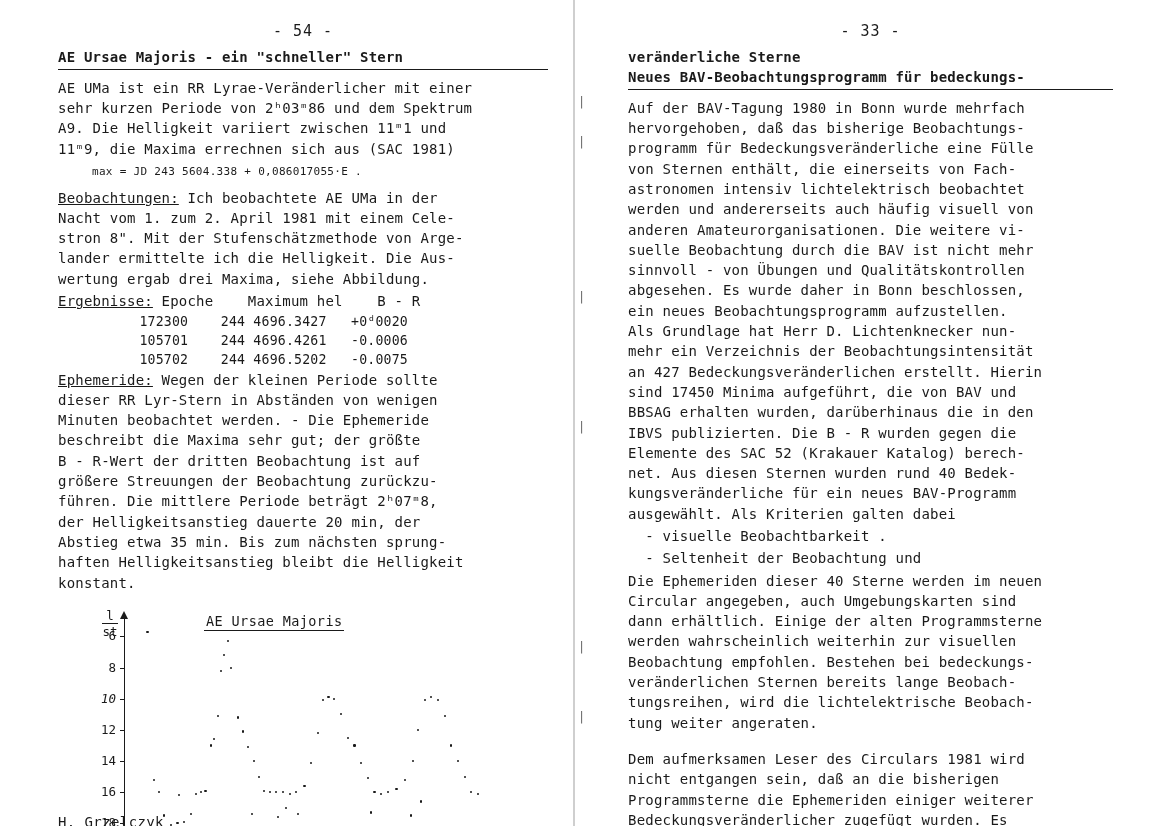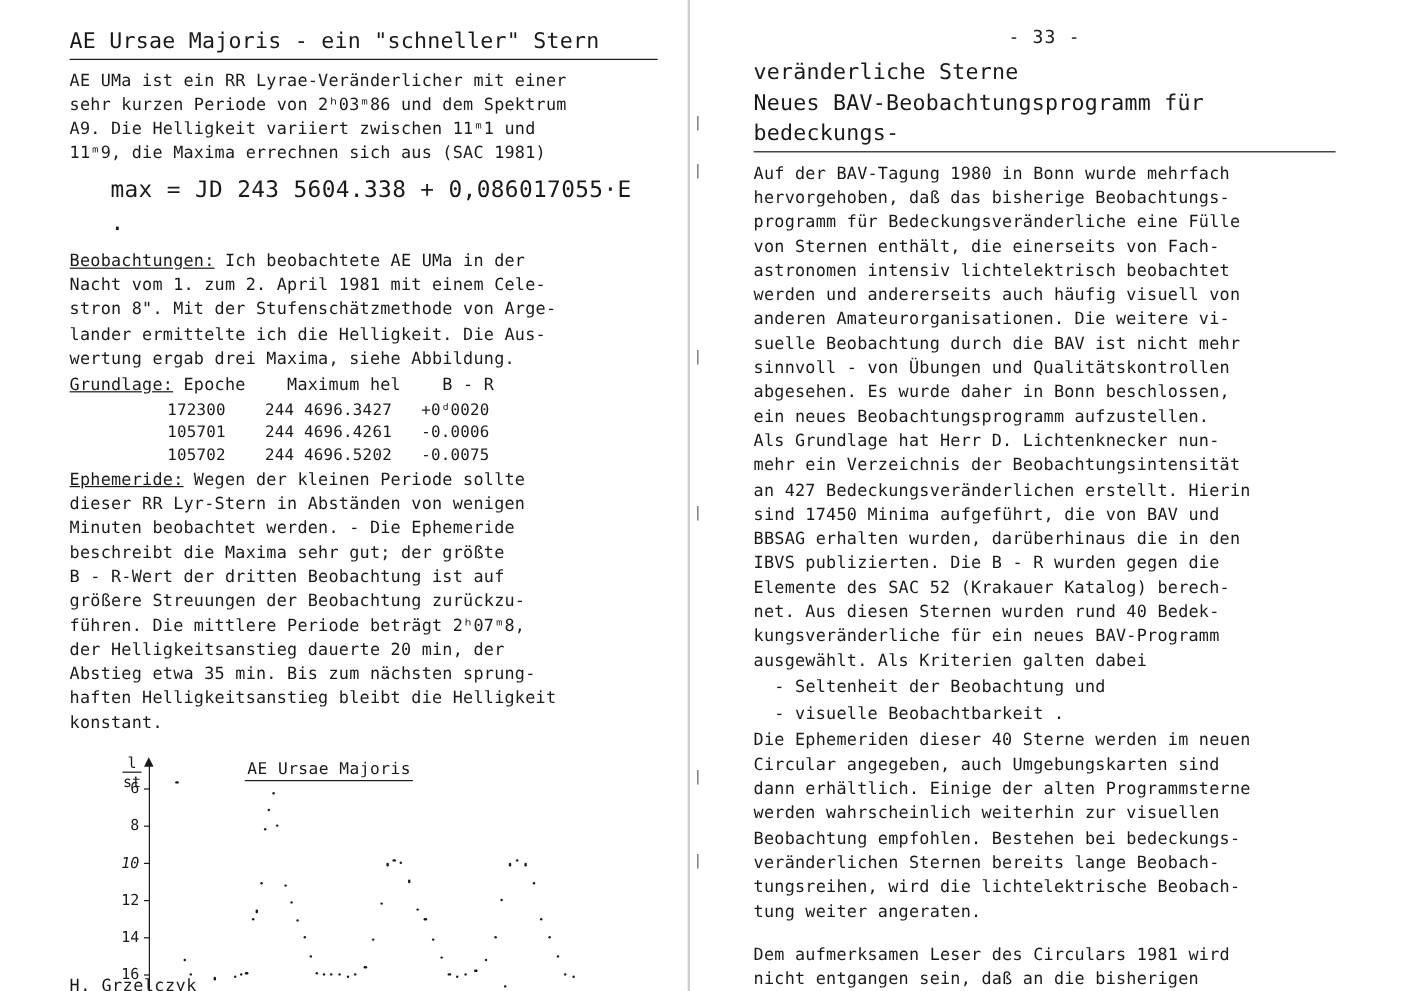--- a/index.html
+++ b/index.html
@@ -57,33 +57,34 @@
     font-size: 15px;
     letter-spacing: 1px;
     margin-bottom: 8px;
   }
   .title-block {
     border-bottom: 1px solid #1a1a1a;
     padding-bottom: 1px;
     margin-bottom: 8px;
   }
   .title-line {
-    font-size: 18px;
+    font-size: 14px;
     line-height: 1.42;
     letter-spacing: 0.2px;
+    font-weight: bold;
   }
   p.body, .body {
     font-size: 14px;
     line-height: 1.45;
     margin: 0 0 2px 0;
     letter-spacing: 0.2px;
     white-space: pre-wrap;
   }
   .indent-formula {
-    font-size: 19px;
+    font-size: 11px;
     line-height: 1.5;
     margin: 5px 0 7px 34px;
     letter-spacing: 0.3px;
   }
   .u { text-decoration: underline; }
 
   .table-block {
     font-size: 13.2px;
     line-height: 1.42;
     letter-spacing: 0.2px;
@@ -200,39 +201,40 @@
   <div class="spine"></div>
   <div class="spine-mark" style="top:95px;">|</div>
   <div class="spine-mark" style="top:135px;">|</div>
   <div class="spine-mark" style="top:290px;">|</div>
   <div class="spine-mark" style="top:420px;">|</div>
   <div class="spine-mark" style="top:640px;">|</div>
   <div class="spine-mark" style="top:710px;">|</div>
 
   <div class="left-col">
 
+    <div class="pagenum">- 54 -</div>
 
     <div class="title-block">
       <div class="title-line">AE Ursae Majoris - ein "schneller" Stern</div>
     </div>
 
     <div class="body">AE UMa ist ein RR Lyrae-Veränderlicher mit einer
 sehr kurzen Periode von 2ʰ03ᵐ86 und dem Spektrum
 A9. Die Helligkeit variiert zwischen 11ᵐ1 und
 11ᵐ9, die Maxima errechnen sich aus (SAC 1981)</div>
 
     <div class="indent-formula">max = JD 243 5604.338 + 0,086017055·E .</div>
 
     <div class="body"><span class="u">Beobachtungen:</span><span> Ich beobachtete AE UMa in der
 Nacht vom 1. zum 2. April 1981 mit einem Cele-
 stron 8". Mit der Stufenschätzmethode von Arge-
 lander ermittelte ich die Helligkeit. Die Aus-
 wertung ergab drei Maxima, siehe Abbildung.</span></div>
 
-    <div class="body"><span class="u">Grundlage:</span><span> Epoche    Maximum hel    B - R</span></div>
+    <div class="body"><span class="u">Ergebnisse:</span><span> Epoche    Maximum hel    B - R</span></div>
     <div class="table-block">          172300    244 4696.3427   +0ᵈ0020</div>
     <div class="table-block">          105701    244 4696.4261   -0.0006</div>
     <div class="table-block">          105702    244 4696.5202   -0.0075</div>
 
     <div class="body"><span class="u">Ephemeride:</span><span> Wegen der kleinen Periode sollte
 dieser RR Lyr-Stern in Abständen von wenigen
 Minuten beobachtet werden. - Die Ephemeride
 beschreibt die Maxima sehr gut; der größte
 B - R-Wert der dritten Beobachtung ist auf
 größere Streuungen der Beobachtung zurückzu-
@@ -371,22 +373,22 @@
 Als Grundlage hat Herr D. Lichtenknecker nun-
 mehr ein Verzeichnis der Beobachtungsintensität
 an 427 Bedeckungsveränderlichen erstellt. Hierin
 sind 17450 Minima aufgeführt, die von BAV und
 BBSAG erhalten wurden, darüberhinaus die in den
 IBVS publizierten. Die B - R wurden gegen die
 Elemente des SAC 52 (Krakauer Katalog) berech-
 net. Aus diesen Sternen wurden rund 40 Bedek-
 kungsveränderliche für ein neues BAV-Programm
 ausgewählt. Als Kriterien galten dabei</div>
+    <div class="body">  - visuelle Beobachtbarkeit .</div>
     <div class="body">  - Seltenheit der Beobachtung und</div>
-    <div class="body">  - visuelle Beobachtbarkeit .</div>
     <div class="body">Die Ephemeriden dieser 40 Sterne werden im neuen
 Circular angegeben, auch Umgebungskarten sind
 dann erhältlich. Einige der alten Programmsterne
 werden wahrscheinlich weiterhin zur visuellen
 Beobachtung empfohlen. Bestehen bei bedeckungs-
 veränderlichen Sternen bereits lange Beobach-
 tungsreihen, wird die lichtelektrische Beobach-
 tung weiter angeraten.</div>
     <div class="body" style="margin-top:16px;">Dem aufmerksamen Leser des Circulars 1981 wird
 nicht entgangen sein, daß an die bisherigen

